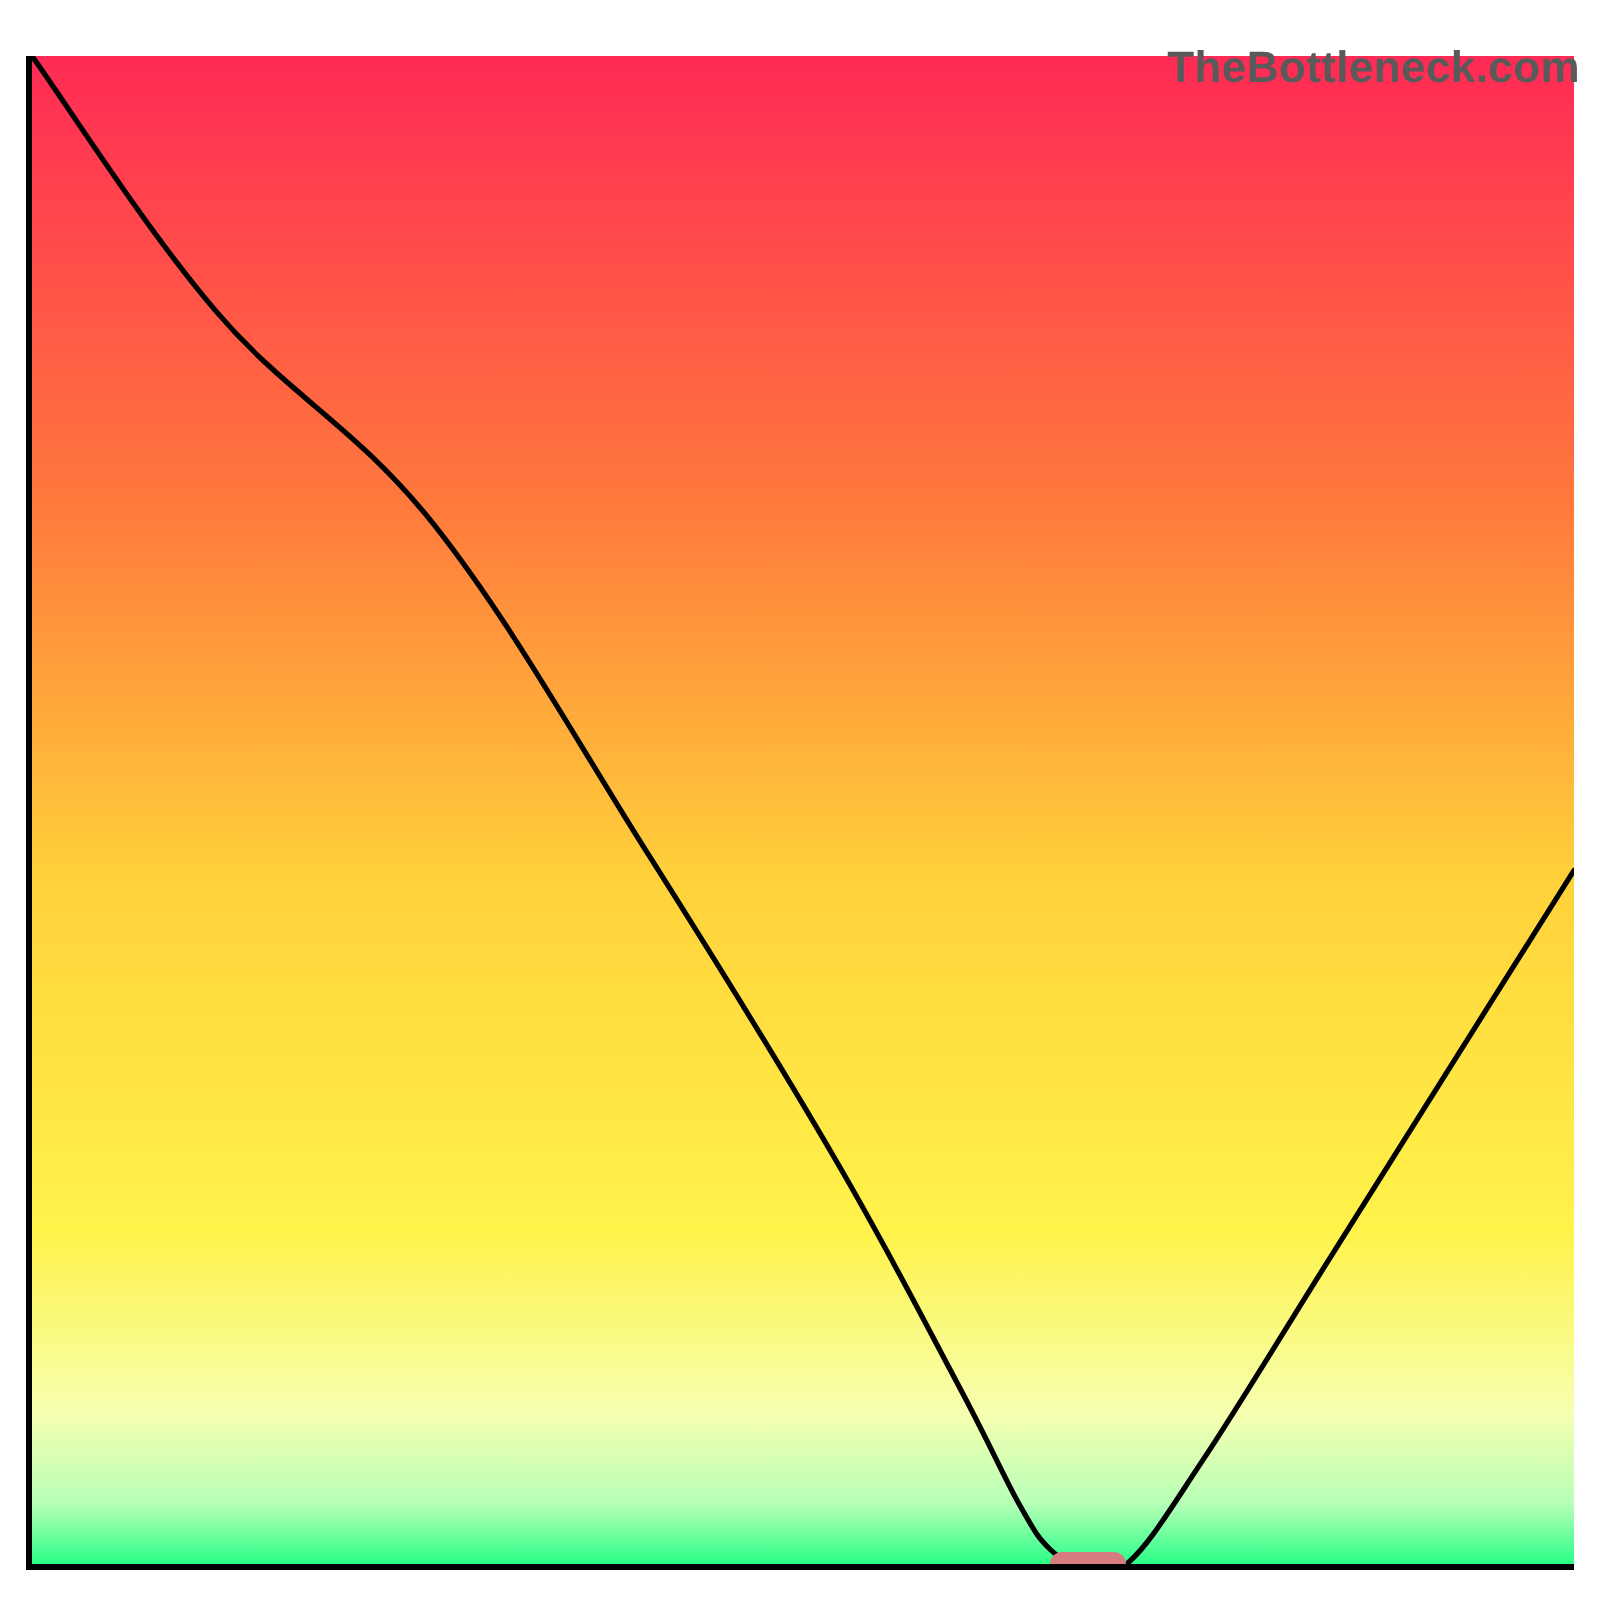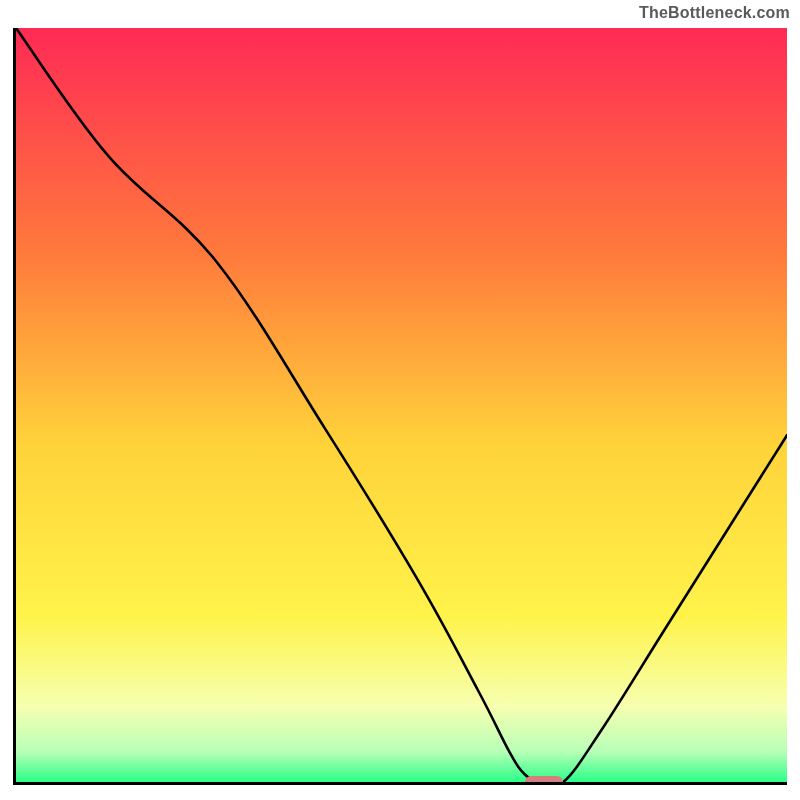--- a/index.html
+++ b/index.html
@@ -11,23 +11,23 @@
     background: #ffffff;
     font-family: Arial, Helvetica, sans-serif;
   }
   .wrap {
     width: 800px;
     height: 800px;
     position: relative;
   }
   .watermark {
     position: absolute;
-    top: 4px;
+    top: 21px;
     right: 10px;
-    font-size: 16px;
+    font-size: 22px;
     font-weight: 600;
     color: #5a5a5a;
     letter-spacing: 0.2px;
     z-index: 3;
   }
   .plot {
     position: absolute;
     left: 13px;
     top: 28px;
     width: 774px;

